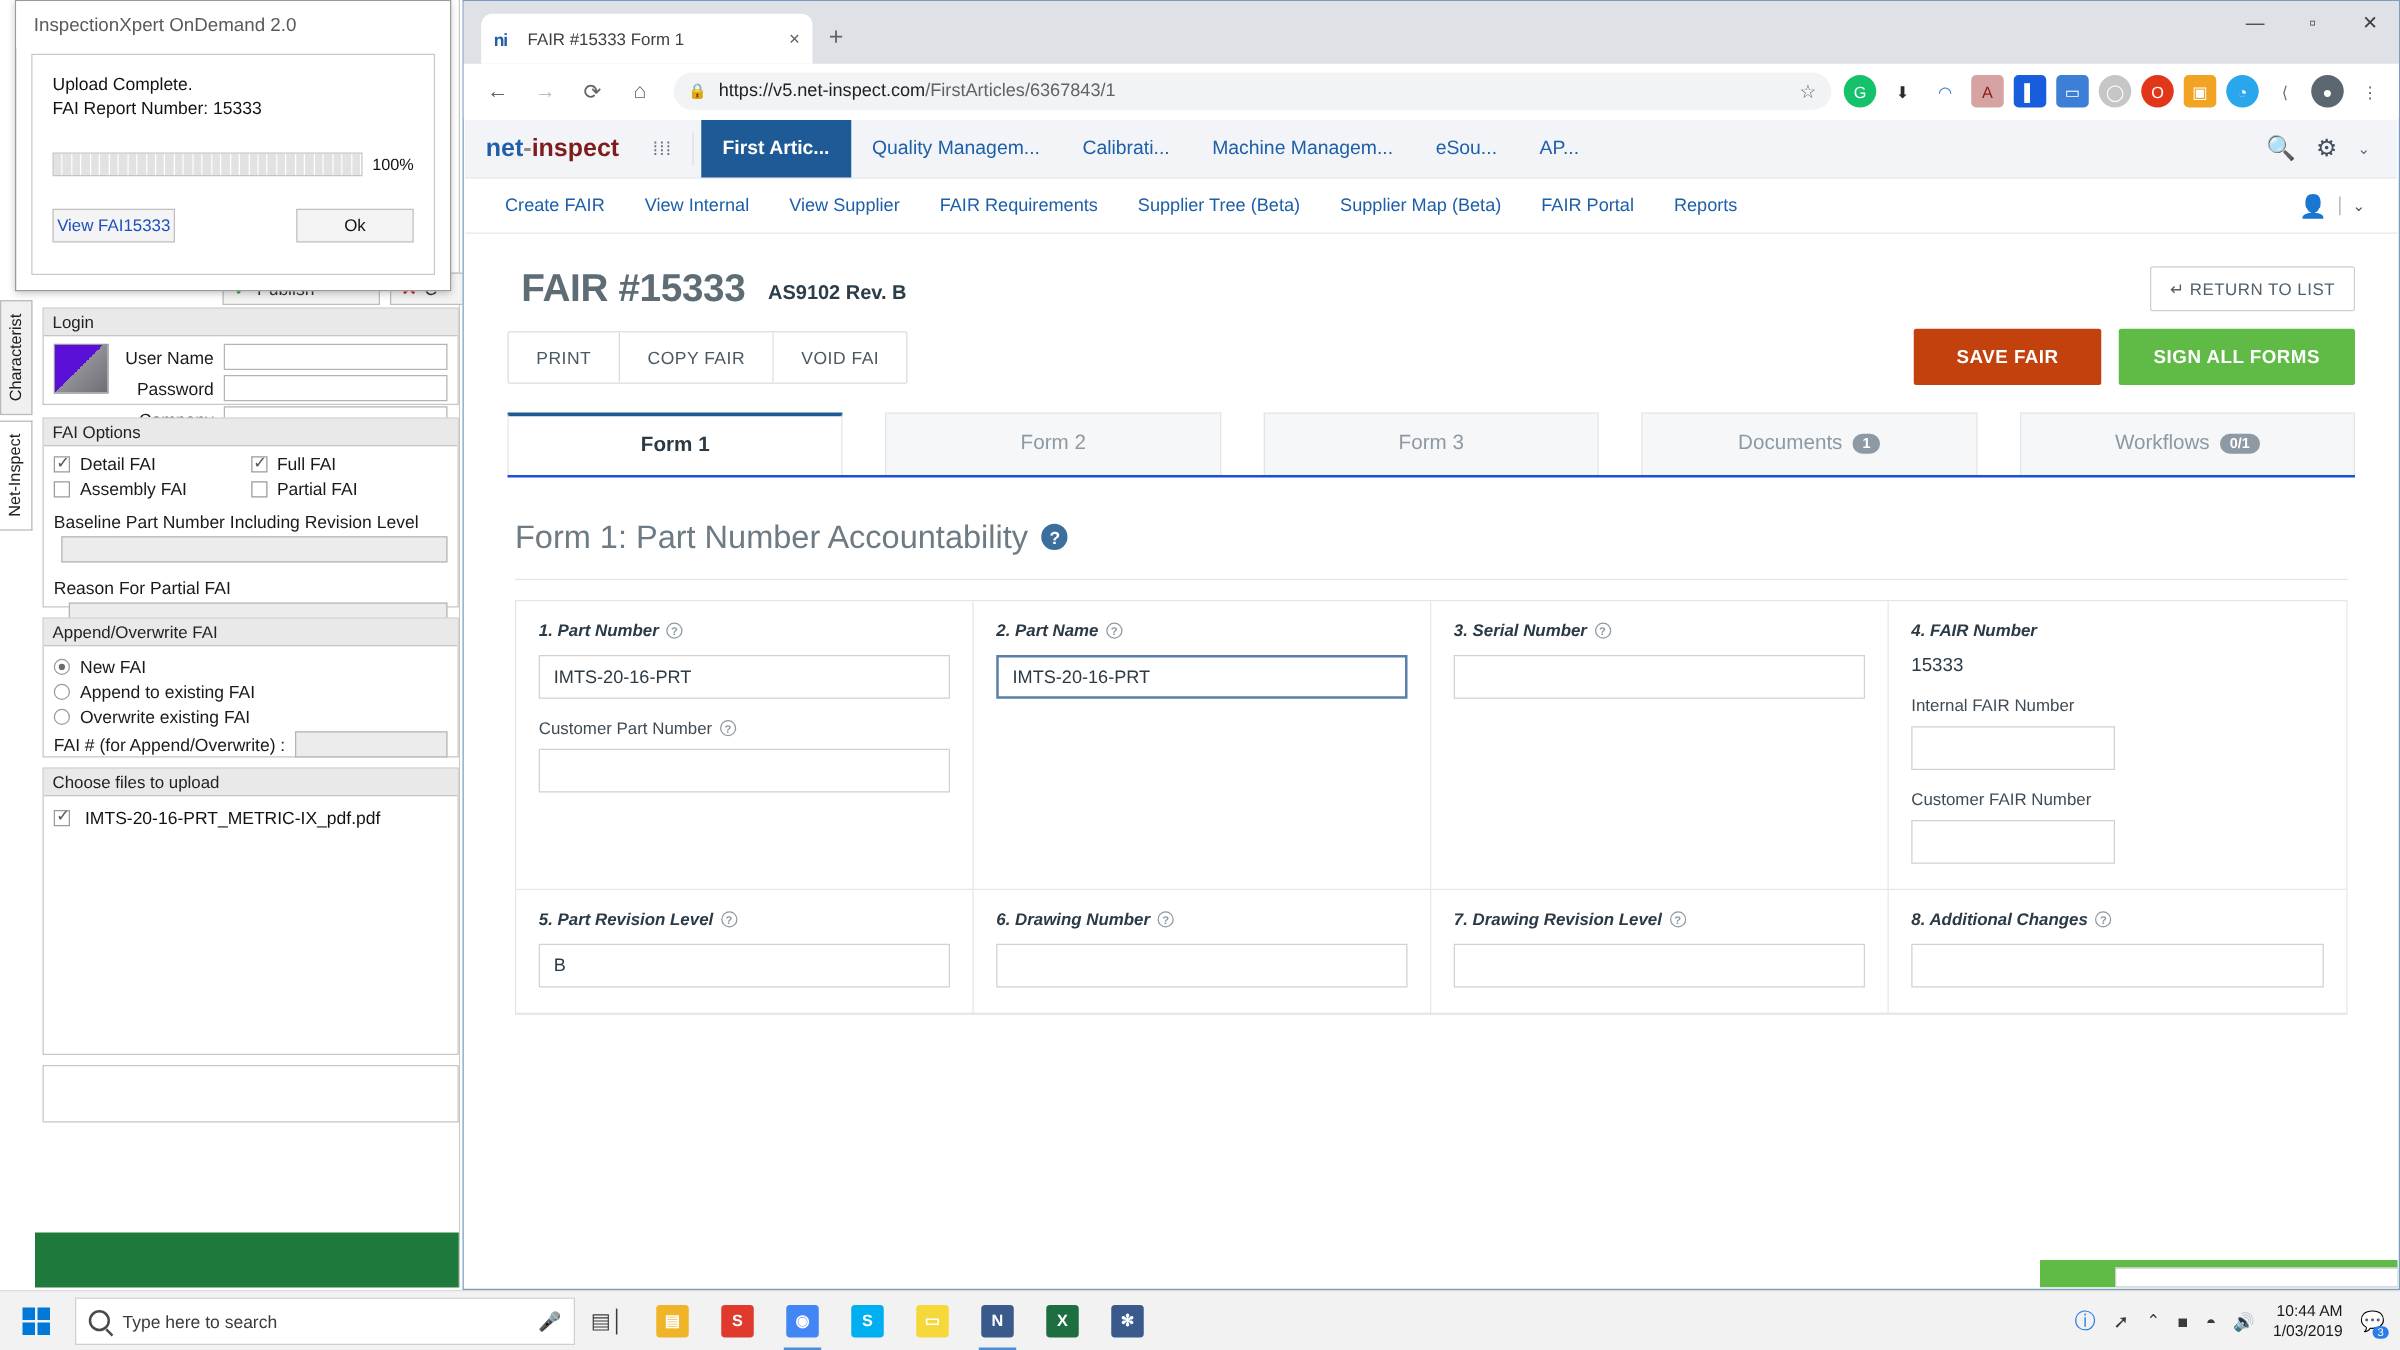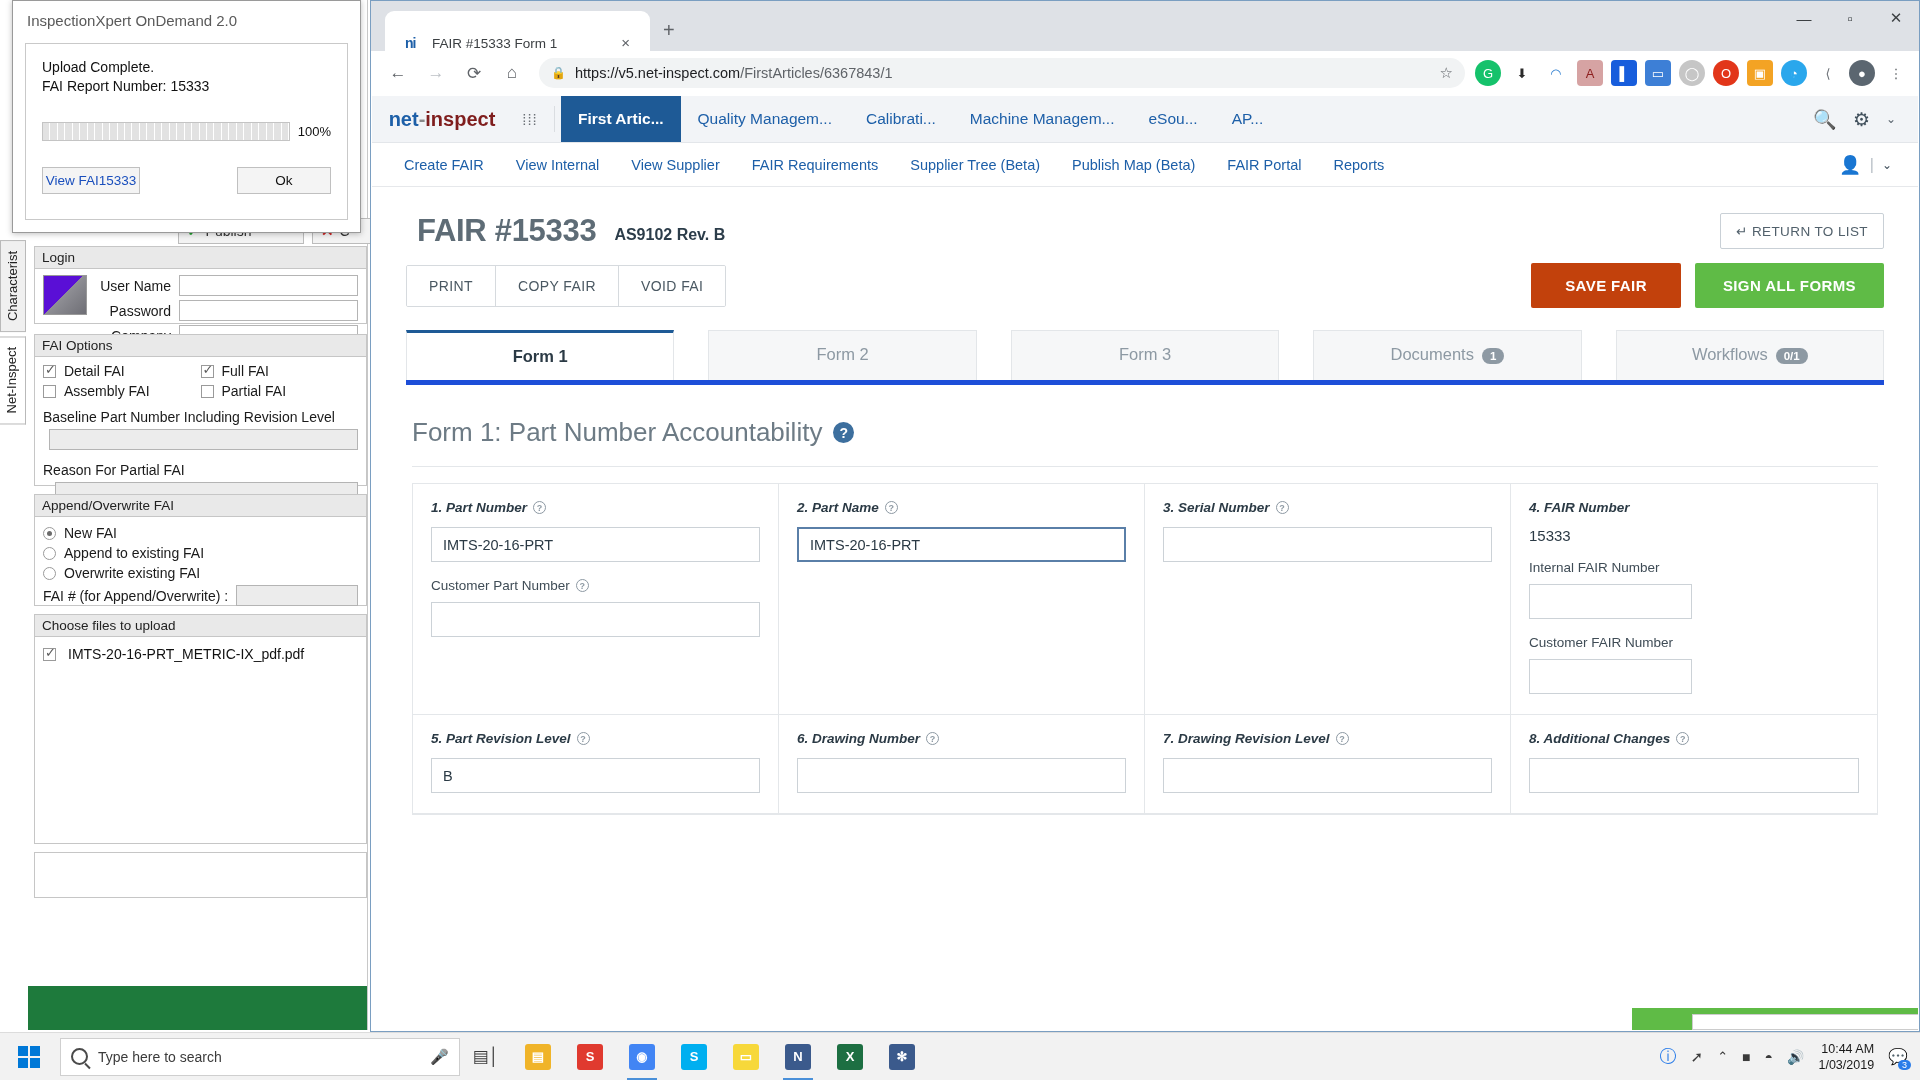--- a/index.html
+++ b/index.html
@@ -53,21 +53,21 @@
   .prog-pct { font-size:13px; color:#111; }
   .dlg-btns { display:flex; justify-content:space-between; margin-top:26px; }
   .dlg-btn { border:1px solid #c0c0c0; background:#f4f4f4; font-size:13.5px; padding:5px 0; text-align:center; }
   .dlg-btn.link { width:98px; color:#1a4fbd; }
   .dlg-btn.ok { width:94px; color:#111;text-align:center; }
 
   
   #chrome { position:absolute; left:370px; top:0; width:1550px; height:1032px; background:#fff; border:1px solid #7a9ec1; }
   .tabstrip { height:50px; background:#dee1e6; position:relative; }
   .tab { position:absolute; left:14px; top:10px; width:265px; height:40px; background:#fff; border-radius:9px 9px 0 0;
-         display:flex; align-items:flex-end; padding:0 20px; gap:9px; }
+         display:flex; align-items:center; padding:0 10px; gap:9px; }
   .tab-fav { width:18px; height:18px; font-weight:bold; color:#1d5fa8; font-size:14px; display:flex; align-items:flex-end; letter-spacing:-1px;}
   .tab-title { font-size:13.5px; color:#3c4043; flex:1; white-space:nowrap; overflow:hidden; }
   .tab-x { font-size:15px; color:#5f6368; cursor:pointer; }
   .newtab { position:absolute; left:292px; top:18px; font-size:20px; color:#5f6368; }
   .wbtns { position:absolute; right:0; top:0; height:34px; display:flex; }
   .wbtn { width:46px; height:34px; display:flex; align-items:center; justify-content:center; font-size:15px; color:#3c4043; }
 
   .omnibar { height:44px; background:#fff; display:flex; align-items:center; padding:0 10px; gap:4px; }
   .nav-ico { width:34px; height:34px; display:flex; align-items:center; justify-content:center; font-size:17px; color:#5f6368; border-radius:50%; }
   .nav-ico.dis { color:#bdc1c6; }
@@ -100,21 +100,21 @@
   .fair-rev { font-size:16px; color:#2c3d4a; font-weight:bold; margin-left:18px; margin-top:13px; }
   .ret-btn { margin-left:auto; border:1px solid #c9d0d6; background:#fff; color:#51606b; font-size:13.5px; padding:9px 15px; border-radius:2px; letter-spacing:.4px;}
 
   .ni-actions { display:flex; align-items:center; padding:14px 34px 0 34px; }
   .act-group { display:flex; border:1px solid #d6dade; border-radius:2px; overflow:hidden; }
   .act-btn { padding:12px 22px; font-size:14px; color:#4a5862; background:#fff; border-right:1px solid #d6dade; letter-spacing:.4px; }
   .act-btn:last-child { border-right:none; }
   .blue-btn { margin-left:auto; background:#c2410c; color:#fff; font-size:15px; font-weight:600; padding:14px 34px; border-radius:2px; letter-spacing:.4px;}
   .green-btn { margin-left:14px; background:#5fbb46; color:#fff; font-size:15px; font-weight:600; padding:14px 28px; border-radius:2px; letter-spacing:.4px;}
 
-  .tabs-row { display:flex; margin:22px 34px 0 34px; border-bottom:5px solid #1d4ed8;gap:34px; }
+  .tabs-row { display:flex; margin:22px 34px 0 34px; border-bottom:2px solid #1d4ed8;gap:34px; }
   .ftab { flex:1; text-align:center; padding:14px 0; font-size:16.5px; color:#8d99a3; background:#f6f7f8; border:1px solid #e3e6e9; border-bottom:none; position:relative;}
   .ftab.active { background:#fff; color:#2b3a45; font-weight:bold; border-top:3px solid #1e5a96; }
   .badge { display:inline-block; background:#8d99a3; color:#fff; font-size:11.5px; border-radius:9px; padding:2px 8px; margin-left:8px; vertical-align:middle; font-weight:bold;}
 
   .form-title { padding:32px 40px 0 40px; font-size:26px; color:#6d7b85; display:flex; align-items:center; gap:11px; }
   .qmark { width:21px; height:21px; border-radius:50%; background:#3d6f9e; color:#fff; font-size:14px; font-weight:bold; display:flex; align-items:center; justify-content:center;}
   .form-hr { margin:18px 40px 0 40px; border-top:1px solid #e4e7ea; }
 
   .grid { margin:16px 40px 0 40px; border:1px solid #e4e7ea; display:grid; grid-template-columns:1fr 1fr 1fr 1fr; }
   .cell { border-right:1px solid #e4e7ea; border-bottom:1px solid #e4e7ea; padding:16px 18px 20px 18px; min-height:118px; }
@@ -383,21 +383,21 @@
         </div>
       </div>
 
       <div class="ni-subnav">
         <div id="subnav-items" style="display:flex;">
             <div class="sub-item">Create FAIR</div>
             <div class="sub-item">View Internal</div>
             <div class="sub-item">View Supplier</div>
             <div class="sub-item">FAIR Requirements</div>
             <div class="sub-item">Supplier Tree (Beta)</div>
-            <div class="sub-item">Publish Map (Beta)</div>
+            <div class="sub-item">Supplier Map (Beta)</div>
             <div class="sub-item">FAIR Portal</div>
             <div class="sub-item">Reports</div>
           </div>
         <div class="sub-right">
           <span style="font-size:18px;">👤</span>
           <span style="color:#b7bfc6;">|</span>
           <span style="font-size:12px;">⌄</span>
         </div>
       </div>
 

